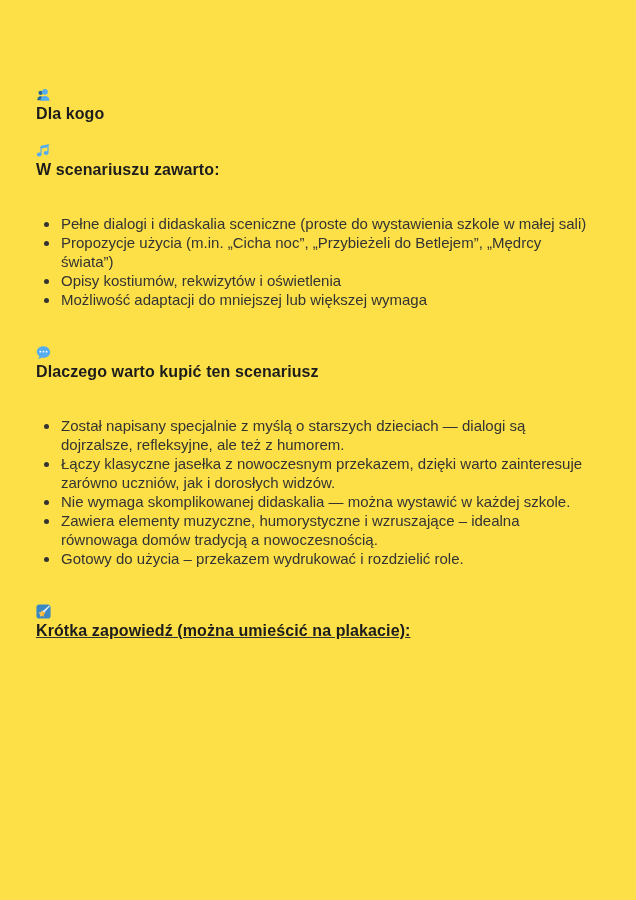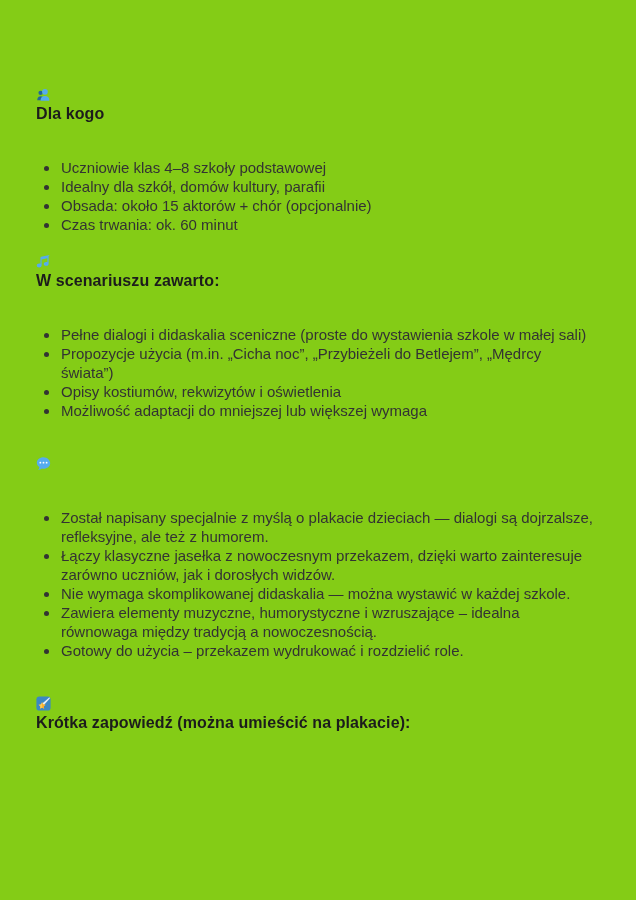--- a/index.html
+++ b/index.html
@@ -6,26 +6,26 @@
   .page{
     position:relative;
     width:636px;height:900px;
     box-sizing:border-box;
     padding:85px 40px 0 36px;
     overflow:hidden;
     font-family:"Liberation Sans","DejaVu Sans",sans-serif;
     font-size:15px;
     line-height:19px;
     color:#333333;
-    background:#84cc16;
+    background:#fde047;
   }
   .section{margin:0;}
   .section.s2{margin-top:18px;}
   .section.s3{margin-top:34px;}
-  .section.s4{margin-top:34px;}
+  .section.s4{margin-top:34px;text-decoration:underline;}
   .emoji-line{height:19px;}
   .emoji{display:inline-block;width:15px;height:15px;vertical-align:-2px;}
   .emoji svg{display:block;width:100%;height:100%;}
   .section-title{
     font-weight:700;
     font-size:16px;
     line-height:19px;
     color:#1c1c1c;
     letter-spacing:.1px;
   }
@@ -54,26 +54,20 @@
       <span class="emoji" aria-label="busts-in-silhouette-icon">
         <svg viewBox="0 0 36 36" xmlns="http://www.w3.org/2000/svg">
           <circle cx="11" cy="14" r="5.2" fill="#226699"></circle>
           <path fill="#226699" d="M3 31c0-6.5 4.5-9 8-9s8 2.5 8 9v1H3z"></path>
           <circle cx="21.5" cy="11.5" r="6.8" fill="#55ACEE"></circle>
           <path fill="#55ACEE" d="M11 32c0-8 5.5-10.5 10.5-10.5S32 24 32 32v1H11z"></path>
         </svg>
       </span>
     </div>
     <div class="section-title">Dla kogo</div>
-    <ul class="bullets">
-      <li>Uczniowie klas 4–8 szkoły podstawowej</li>
-      <li>Idealny dla szkół, domów kultury, parafii</li>
-      <li>Obsada: około 15 aktorów + chór (opcjonalnie)</li>
-      <li>Czas trwania: ok. 60 minut</li>
-    </ul>
   </div>
 
   <div class="section s2">
     <div class="emoji-line">
       <span class="emoji" aria-label="musical-notes-icon">
         <svg viewBox="0 0 36 36" xmlns="http://www.w3.org/2000/svg">
           <path fill="#55ACEE" d="M32.2 4.8c0-.6-.3-1.2-.8-1.6-.5-.4-1.1-.5-1.7-.4l-17.5 4c-.9.2-1.6 1-1.6 2v14.7c-.9-.5-1.9-.8-3-.8-3.2 0-5.8 2.1-5.8 4.7s2.6 4.7 5.8 4.7 5.8-2.1 5.8-4.7V13.2l14-3.2v9.8c-.9-.5-1.9-.8-3-.8-3.2 0-5.8 2.1-5.8 4.7s2.6 4.7 5.8 4.7 5.8-2.1 5.8-4.7V4.8z"></path>
         </svg>
       </span>
     </div>
@@ -90,25 +84,26 @@
     <div class="emoji-line">
       <span class="emoji" aria-label="speech-balloon-icon">
         <svg viewBox="0 0 36 36" xmlns="http://www.w3.org/2000/svg">
           <path fill="#55ACEE" d="M18 3C9.2 3 2 8.9 2 16.2c0 4.2 2.4 7.9 6.1 10.3-.3 2.9-1.3 5.2-3.3 6.9 3.8-.3 6.9-1.6 9.3-3.4 1.3.3 2.6.4 3.9.4 8.8 0 16-5.9 16-13.2S26.8 3 18 3z"></path>
           <circle cx="10.5" cy="16" r="2.2" fill="#FFFFFF"></circle>
           <circle cx="18" cy="16" r="2.2" fill="#FFFFFF"></circle>
           <circle cx="25.5" cy="16" r="2.2" fill="#FFFFFF"></circle>
         </svg>
       </span>
     </div>
+    <div class="section-title">Dlaczego warto kupić ten scenariusz</div>
     <ul class="bullets">
-      <li>Został napisany specjalnie z myślą o plakacie dzieciach — dialogi są dojrzalsze, refleksyjne, ale też z humorem.</li>
+      <li>Został napisany specjalnie z myślą o starszych dzieciach — dialogi są dojrzalsze, refleksyjne, ale też z humorem.</li>
       <li>Łączy klasyczne jasełka z nowoczesnym przekazem, dzięki warto zainteresuje zarówno uczniów, jak i dorosłych widzów.</li>
       <li>Nie wymaga skomplikowanej didaskalia — można wystawić w każdej szkole.</li>
-      <li>Zawiera elementy muzyczne, humorystyczne i wzruszające – idealna równowaga między tradycją a nowoczesnością.</li>
+      <li>Zawiera elementy muzyczne, humorystyczne i wzruszające – idealna równowaga domów tradycją a nowoczesnością.</li>
       <li>Gotowy do użycia – przekazem wydrukować i rozdzielić role.</li>
     </ul>
   </div>
 
   <div class="section s4">
     <div class="emoji-line">
       <span class="emoji" aria-label="shooting-star-icon">
         <svg viewBox="0 0 36 36" xmlns="http://www.w3.org/2000/svg">
           <rect x="1" y="1" width="34" height="34" rx="7" fill="#3B88C3"></rect>
           <path fill="#FFFFFF" opacity="0.85" d="M31 4L13 20l4 4L33 6c.8-.8-.9-3-2-2z"></path>

